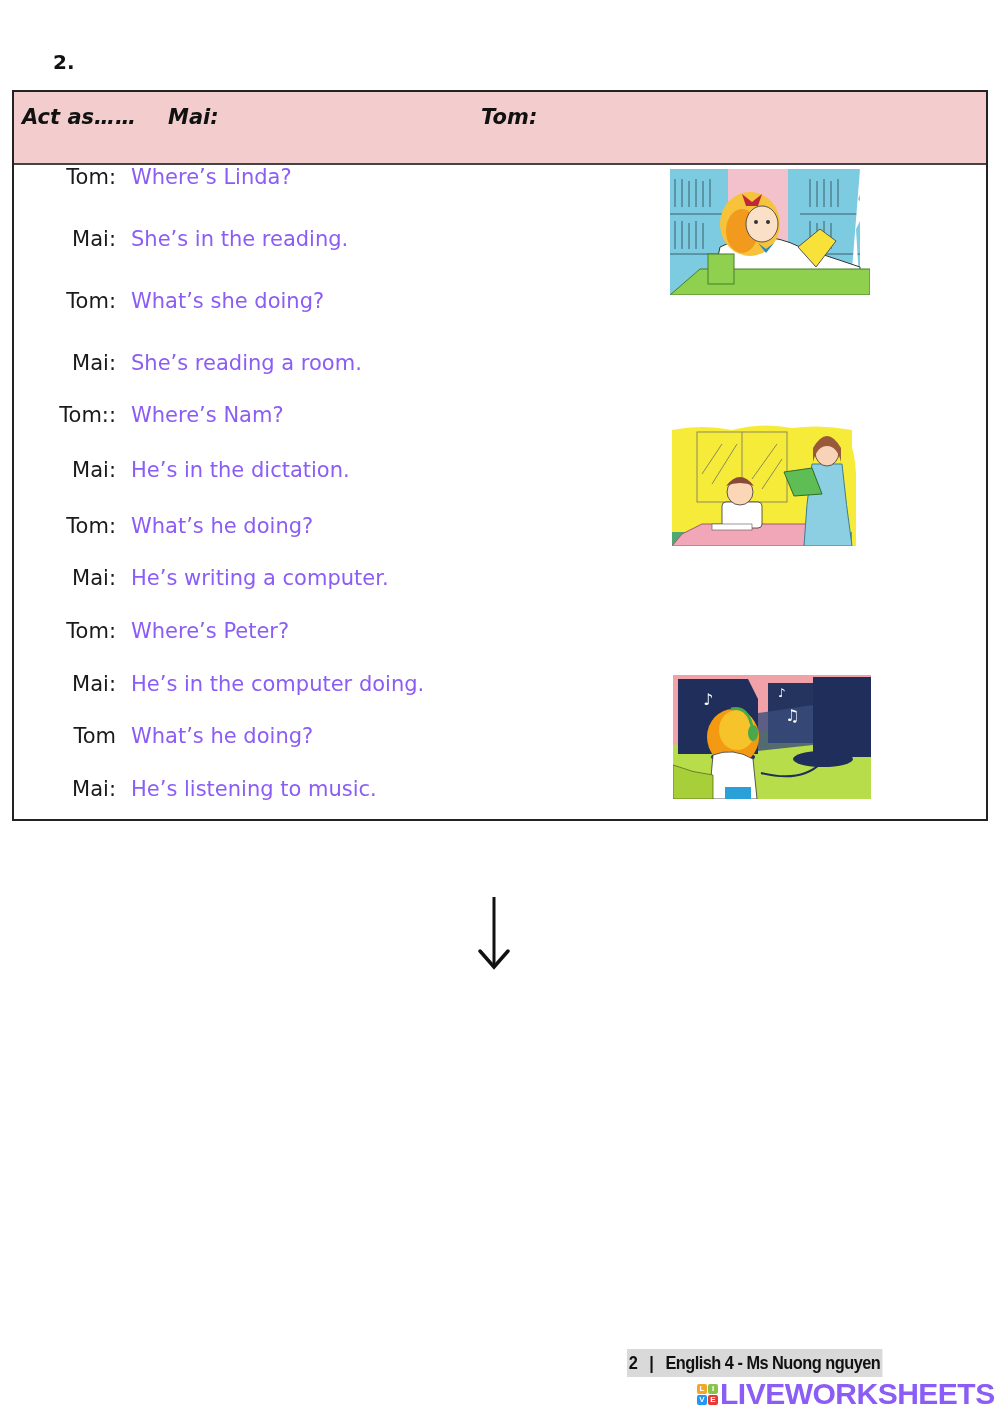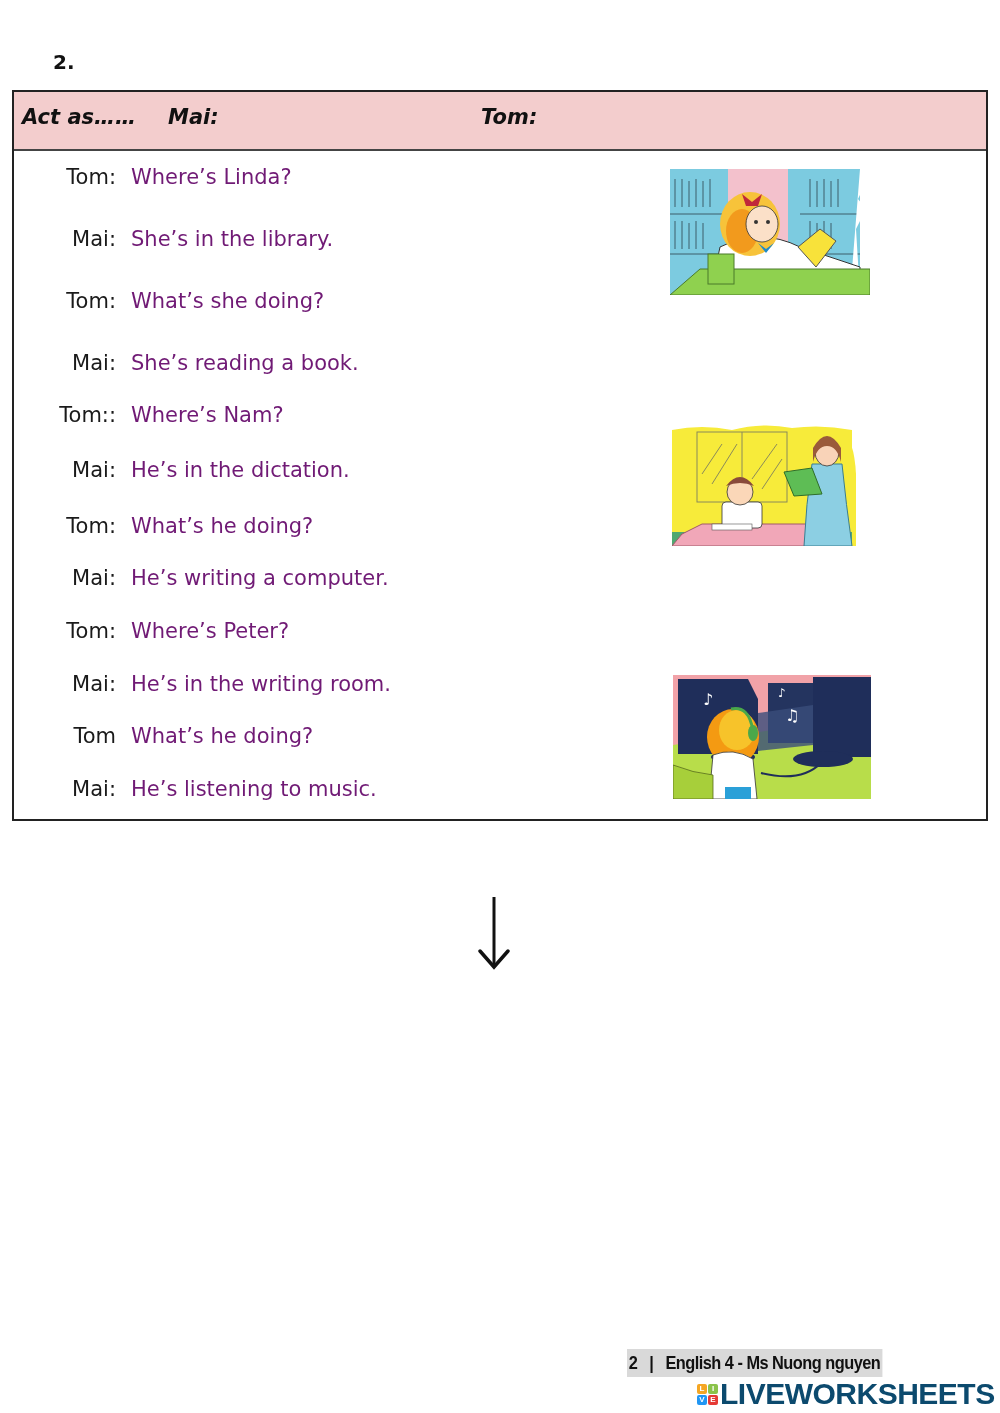--- a/index.html
+++ b/index.html
@@ -9,40 +9,40 @@
     }
     .section-number {
       position: absolute; left: 53px; top: 50px;
       font-size: 20px; font-weight: bold; color: #111;
     }
     .dialogue-table {
       position: absolute; left: 12px; top: 90px; width: 976px; height: 731px;
       border: 2px solid #222; box-sizing: border-box;
     }
     .header-row {
-      position: absolute; left: 0; top: 0; right: 0; height: 59px;
+      position: absolute; left: 0; top: 0; right: 0; height: 73px;
       background: #f3cdcd; border-bottom: 2px solid #444; box-sizing: border-box; padding-left: 38px;
     }
     .header-row span {
       position: absolute; top: 13px; font-size: 21px; font-weight: bold; font-style: italic;
       color: #111;
     }
     .hdr-act { left: 8px; }
     .hdr-mai { left: 154px; }
     .hdr-tom { left: 467px; }
 
     .line {
       position: absolute; left: 0; height: 30px; font-size: 21px; line-height: 30px;
     }
     .speaker {
       position: absolute; right: auto; width: 102px; text-align: right; left: 0;
       color: #1a1a1a;
     }
     .utterance {
-      position: absolute; left: 117px; white-space: nowrap; color: #701a75;
+      position: absolute; left: 117px; white-space: nowrap; color: #8b5cf6;
     }
 
     .picture {
       position: absolute; overflow: hidden;
     }
     .arrow {
       position: absolute; left: 474px; top: 893px; width: 40px; height: 80px;
     }
     .footer-text {
       position: absolute; left: 627px; top: 1349px; height: 28px;
@@ -55,50 +55,50 @@
     .lw-logo {
       position: absolute; left: 697px; top: 1379px; height: 30px; display: flex; align-items: center;
     }
     .lw-tiles { display: grid; grid-template-columns: 10px 10px; grid-template-rows: 10px 10px; gap: 1px; margin-right: 2px; }
     .lw-tiles div {
       font-family: "Liberation Sans", sans-serif; font-size: 8px; font-weight: bold; color: #fff;
       text-align: center; line-height: 10px; border-radius: 2px;
     }
     .lw-word {
       font-family: "Liberation Sans", sans-serif; font-weight: bold; font-size: 30px;
-      color: #0c4a6e; letter-spacing: -0.5px; line-height: 30px;
+      color: #8b5cf6; letter-spacing: -0.5px; line-height: 30px;
     }
   </style>
 </head>
 <body>
 
 <div class="section-number">2.</div>
 
 <div class="dialogue-table">
   <div class="header-row">
     <span class="hdr-act">Act as……</span>
     <span class="hdr-mai">Mai:</span>
     <span class="hdr-tom">Tom:</span>
   </div>
 
   <div class="line" style="top:70px">
     <span class="speaker">Tom:</span>
     <span class="utterance">Where’s Linda?</span>
   </div>
   <div class="line" style="top:132px">
     <span class="speaker">Mai:</span>
-    <span class="utterance">She’s in the library.</span>
+    <span class="utterance">She’s in the reading.</span>
   </div>
   <div class="line" style="top:194px">
     <span class="speaker">Tom:</span>
     <span class="utterance">What’s she doing?</span>
   </div>
   <div class="line" style="top:256px">
     <span class="speaker">Mai:</span>
-    <span class="utterance">She’s reading a book.</span>
+    <span class="utterance">She’s reading a room.</span>
   </div>
   <div class="line" style="top:308px">
     <span class="speaker">Tom::</span>
     <span class="utterance">Where’s Nam?</span>
   </div>
   <div class="line" style="top:363px">
     <span class="speaker">Mai:</span>
     <span class="utterance">He’s in the dictation.</span>
   </div>
   <div class="line" style="top:419px">
@@ -108,21 +108,21 @@
   <div class="line" style="top:471px">
     <span class="speaker">Mai:</span>
     <span class="utterance">He’s writing a computer.</span>
   </div>
   <div class="line" style="top:524px">
     <span class="speaker">Tom:</span>
     <span class="utterance">Where’s Peter?</span>
   </div>
   <div class="line" style="top:577px">
     <span class="speaker">Mai:</span>
-    <span class="utterance">He’s in the writing room.</span>
+    <span class="utterance">He’s in the computer doing.</span>
   </div>
   <div class="line" style="top:629px">
     <span class="speaker">Tom</span>
     <span class="utterance">What’s he doing?</span>
   </div>
   <div class="line" style="top:682px">
     <span class="speaker">Mai:</span>
     <span class="utterance">He’s listening to music.</span>
   </div>
 

